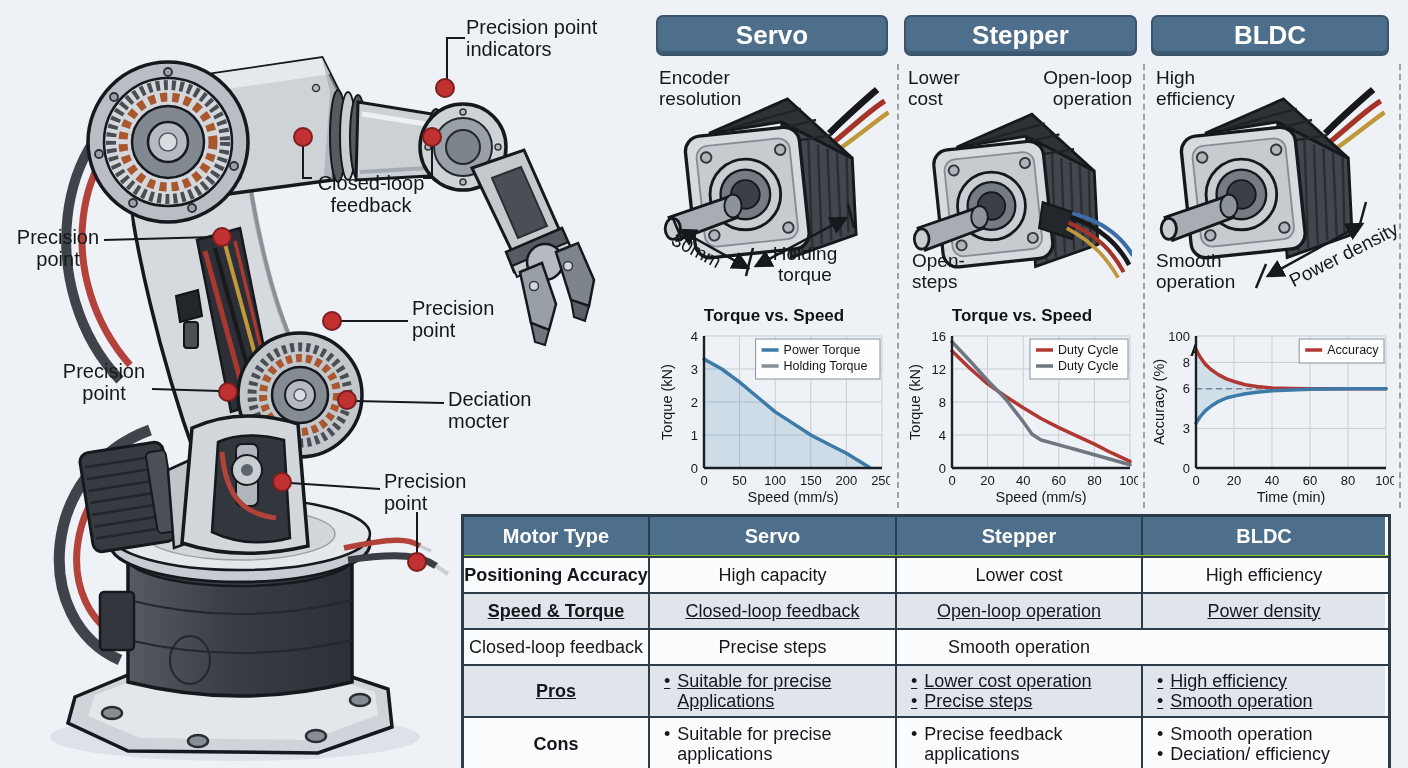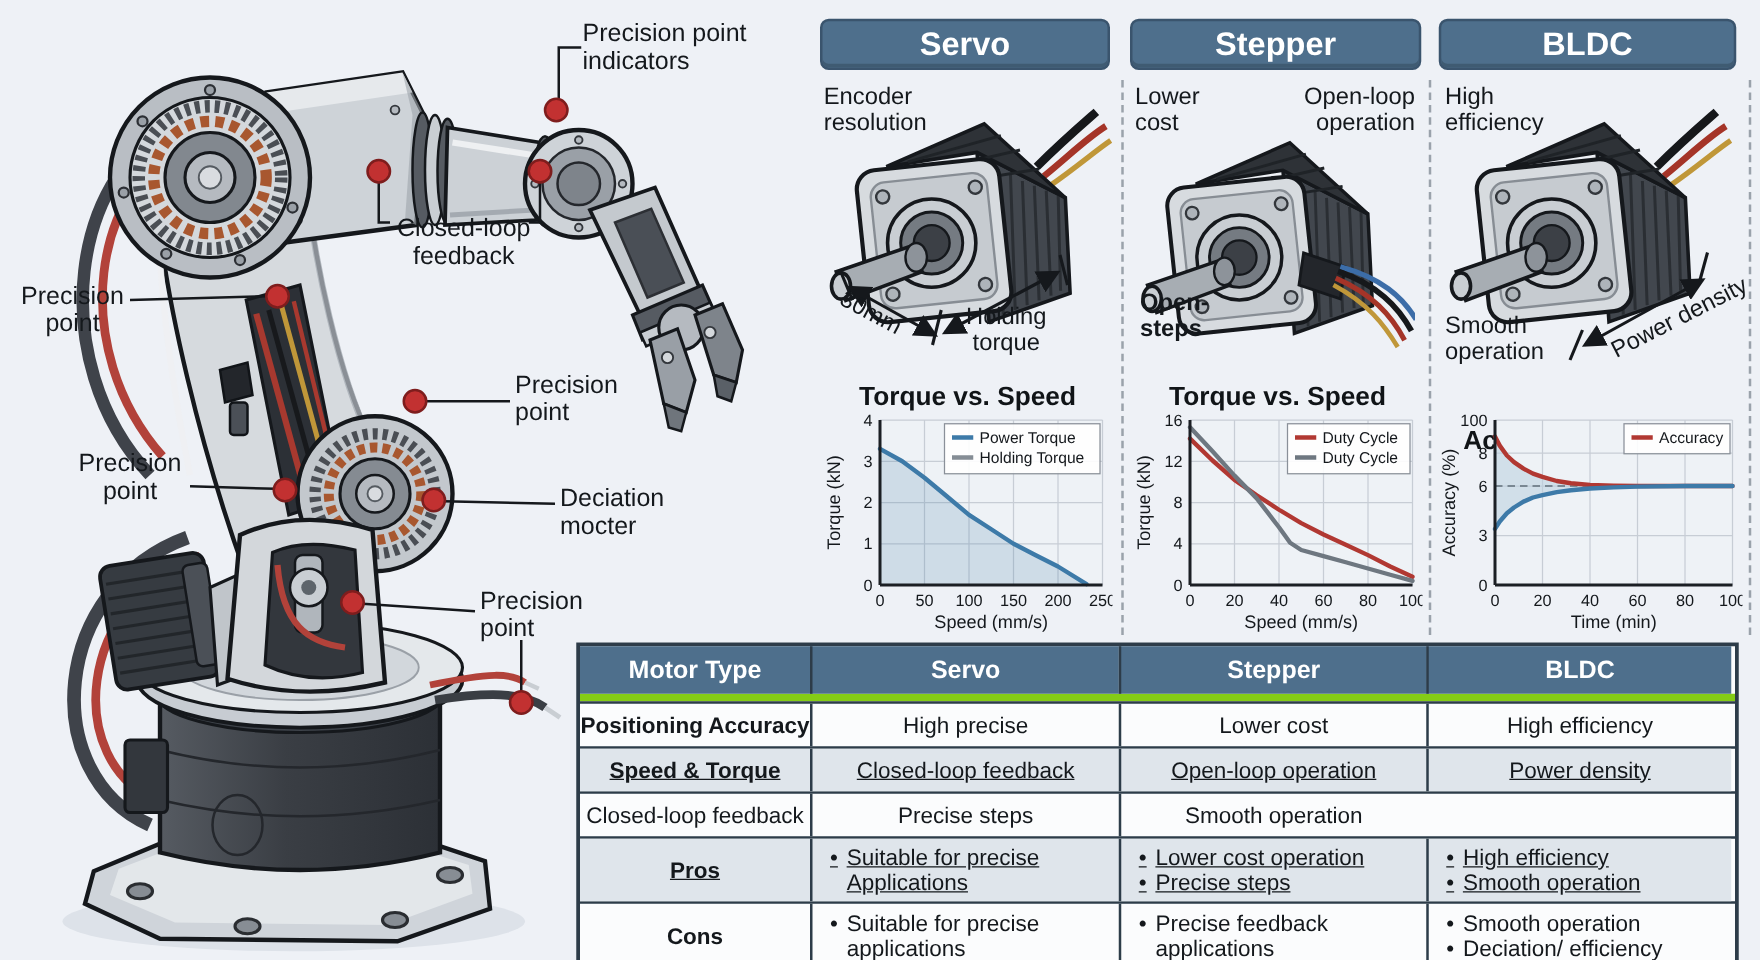--- a/index.html
+++ b/index.html
@@ -6,29 +6,29 @@
   #stage{position:relative;width:1408px;height:768px;overflow:hidden;
          font-family:"Liberation Sans","DejaVu Sans",sans-serif;color:#14181c;background:#eef1f6;}
   .abs{position:absolute;}
   
   .callout{position:absolute;font-size:20px;line-height:1.12;color:#14181c;}
   
   .pill{position:absolute;height:41px;background:#4e6f8c;border:2px solid #3a546d;border-radius:7px;
         color:#fff;font-weight:bold;font-size:26px;display:flex;align-items:center;justify-content:center;
         box-shadow:inset 0 -3px 0 rgba(0,0,0,.18);box-sizing:border-box;}
   .anno{position:absolute;font-size:19px;line-height:1.12;color:#14181c;}
-  .chart-title{position:absolute;font-size:21px;font-weight:bold;text-align:center;color:#101417;}
+  .chart-title{position:absolute;font-size:17px;font-weight:bold;text-align:center;color:#101417;}
   .vsep{position:absolute;width:0;border-left:2px dashed #9aa2ab;}
   svg text{font-family:"Liberation Sans","DejaVu Sans",sans-serif;}
   
   #cmp-table{position:absolute;left:461px;top:514px;width:930px;border:3px solid #2d3c49;box-sizing:border-box;background:#fbfcfd;}
   .tr{display:grid;grid-template-columns:184px 247px 246px 244px;border-top:2px solid #2d3c49;}
   .tr:first-child{border-top:none;}
   .tr{height:34px;}
-  .tr.th-row{height:38px;border-bottom:6px solid #84cc16;}
+  .tr.th-row{height:38px;border-bottom:1px solid #84cc16;}
   .tr.bullets-row{height:50px;}
   .tr.cons-row{height:52px;}
   .tr.alt .tc{background:#dfe5eb;text-decoration:underline;}
   .tc{display:flex;align-items:center;justify-content:center;font-size:18px;
       border-left:2px solid #2d3c49;box-sizing:border-box;background:transparent;overflow:hidden;}
   .tc:first-child{border-left:none;}
   .tc.th{background:#4e6f8c !important;color:#fff;font-weight:bold;font-size:20px;}
   .tc.rowlabel{font-weight:bold;}
   .tc.bl-cell{flex-direction:column;align-items:flex-start;justify-content:center;padding-left:14px;line-height:1.12;}
   .bl{display:flex;gap:7px;text-align:left;}
@@ -284,21 +284,21 @@
     <line x1="22" y1="80" x2="116" y2="28" stroke="#15181c" stroke-width="2.5" marker-start="url(#arr)" marker-end="url(#arr)"></line>
     <line x1="120" y1="6" x2="114" y2="28" stroke="#15181c" stroke-width="2.5"></line>
   </svg>
 
   <div class="anno" style="left:659px;top:67px;width:110px;">Encoder resolution</div>
   <div class="anno" style="left:670px;top:240px;transform:rotate(28deg);">30mm</div>
   <div class="anno" style="left:762px;top:243px;width:86px;text-align:center;">Holding torque</div>
 
   <div class="anno" style="left:908px;top:67px;width:80px;">Lower cost</div>
   <div class="anno" style="left:1036px;top:67px;width:96px;text-align:right;">Open-loop operation</div>
-  <div class="anno" style="left:912px;top:232px;width:58px;font-weight:bold;">Open-steps</div>
+  <div class="anno" style="left:912px;top:250px;width:58px;">Open-steps</div>
 
   <div class="anno" style="left:1156px;top:67px;width:100px;">High efficiency</div>
   <div class="anno" style="left:1156px;top:250px;width:100px;">Smooth operation</div>
   <div class="anno" style="left:1284px;top:244px;transform:rotate(-27deg);white-space:nowrap;">Power density</div>
 
   <div class="chart-title" style="left:658px;top:306px;width:232px;">Torque vs. Speed</div>
   <div class="chart-title" style="left:906px;top:306px;width:232px;">Torque vs. Speed</div>
   <div class="chart-title" style="left:1150px;top:306px;width:244px;margin-top:35px;">Accuracy Over Time</div>
 
   <svg class="abs chart" style="left:658px;top:330px;" width="232" height="176">
@@ -412,21 +412,21 @@
 
   <div id="cmp-table">
       <div class="tr th-row">
         <div class="tc th">Motor Type</div>
         <div class="tc th">Servo</div>
         <div class="tc th">Stepper</div>
         <div class="tc th">BLDC</div>
       </div>
       <div class="tr  ">
         <div class="tc rowlabel">Positioning Accuracy</div>
-        <div class="tc">High precise</div>
+        <div class="tc">High capacity</div>
         <div class="tc">Lower cost</div>
         <div class="tc">High efficiency</div>
       </div>
       <div class="tr alt ">
         <div class="tc rowlabel">Speed &amp; Torque</div>
         <div class="tc">Closed-loop feedback</div>
         <div class="tc">Open-loop operation</div>
         <div class="tc">Power density</div>
       </div>
       <div class="tr  ">

